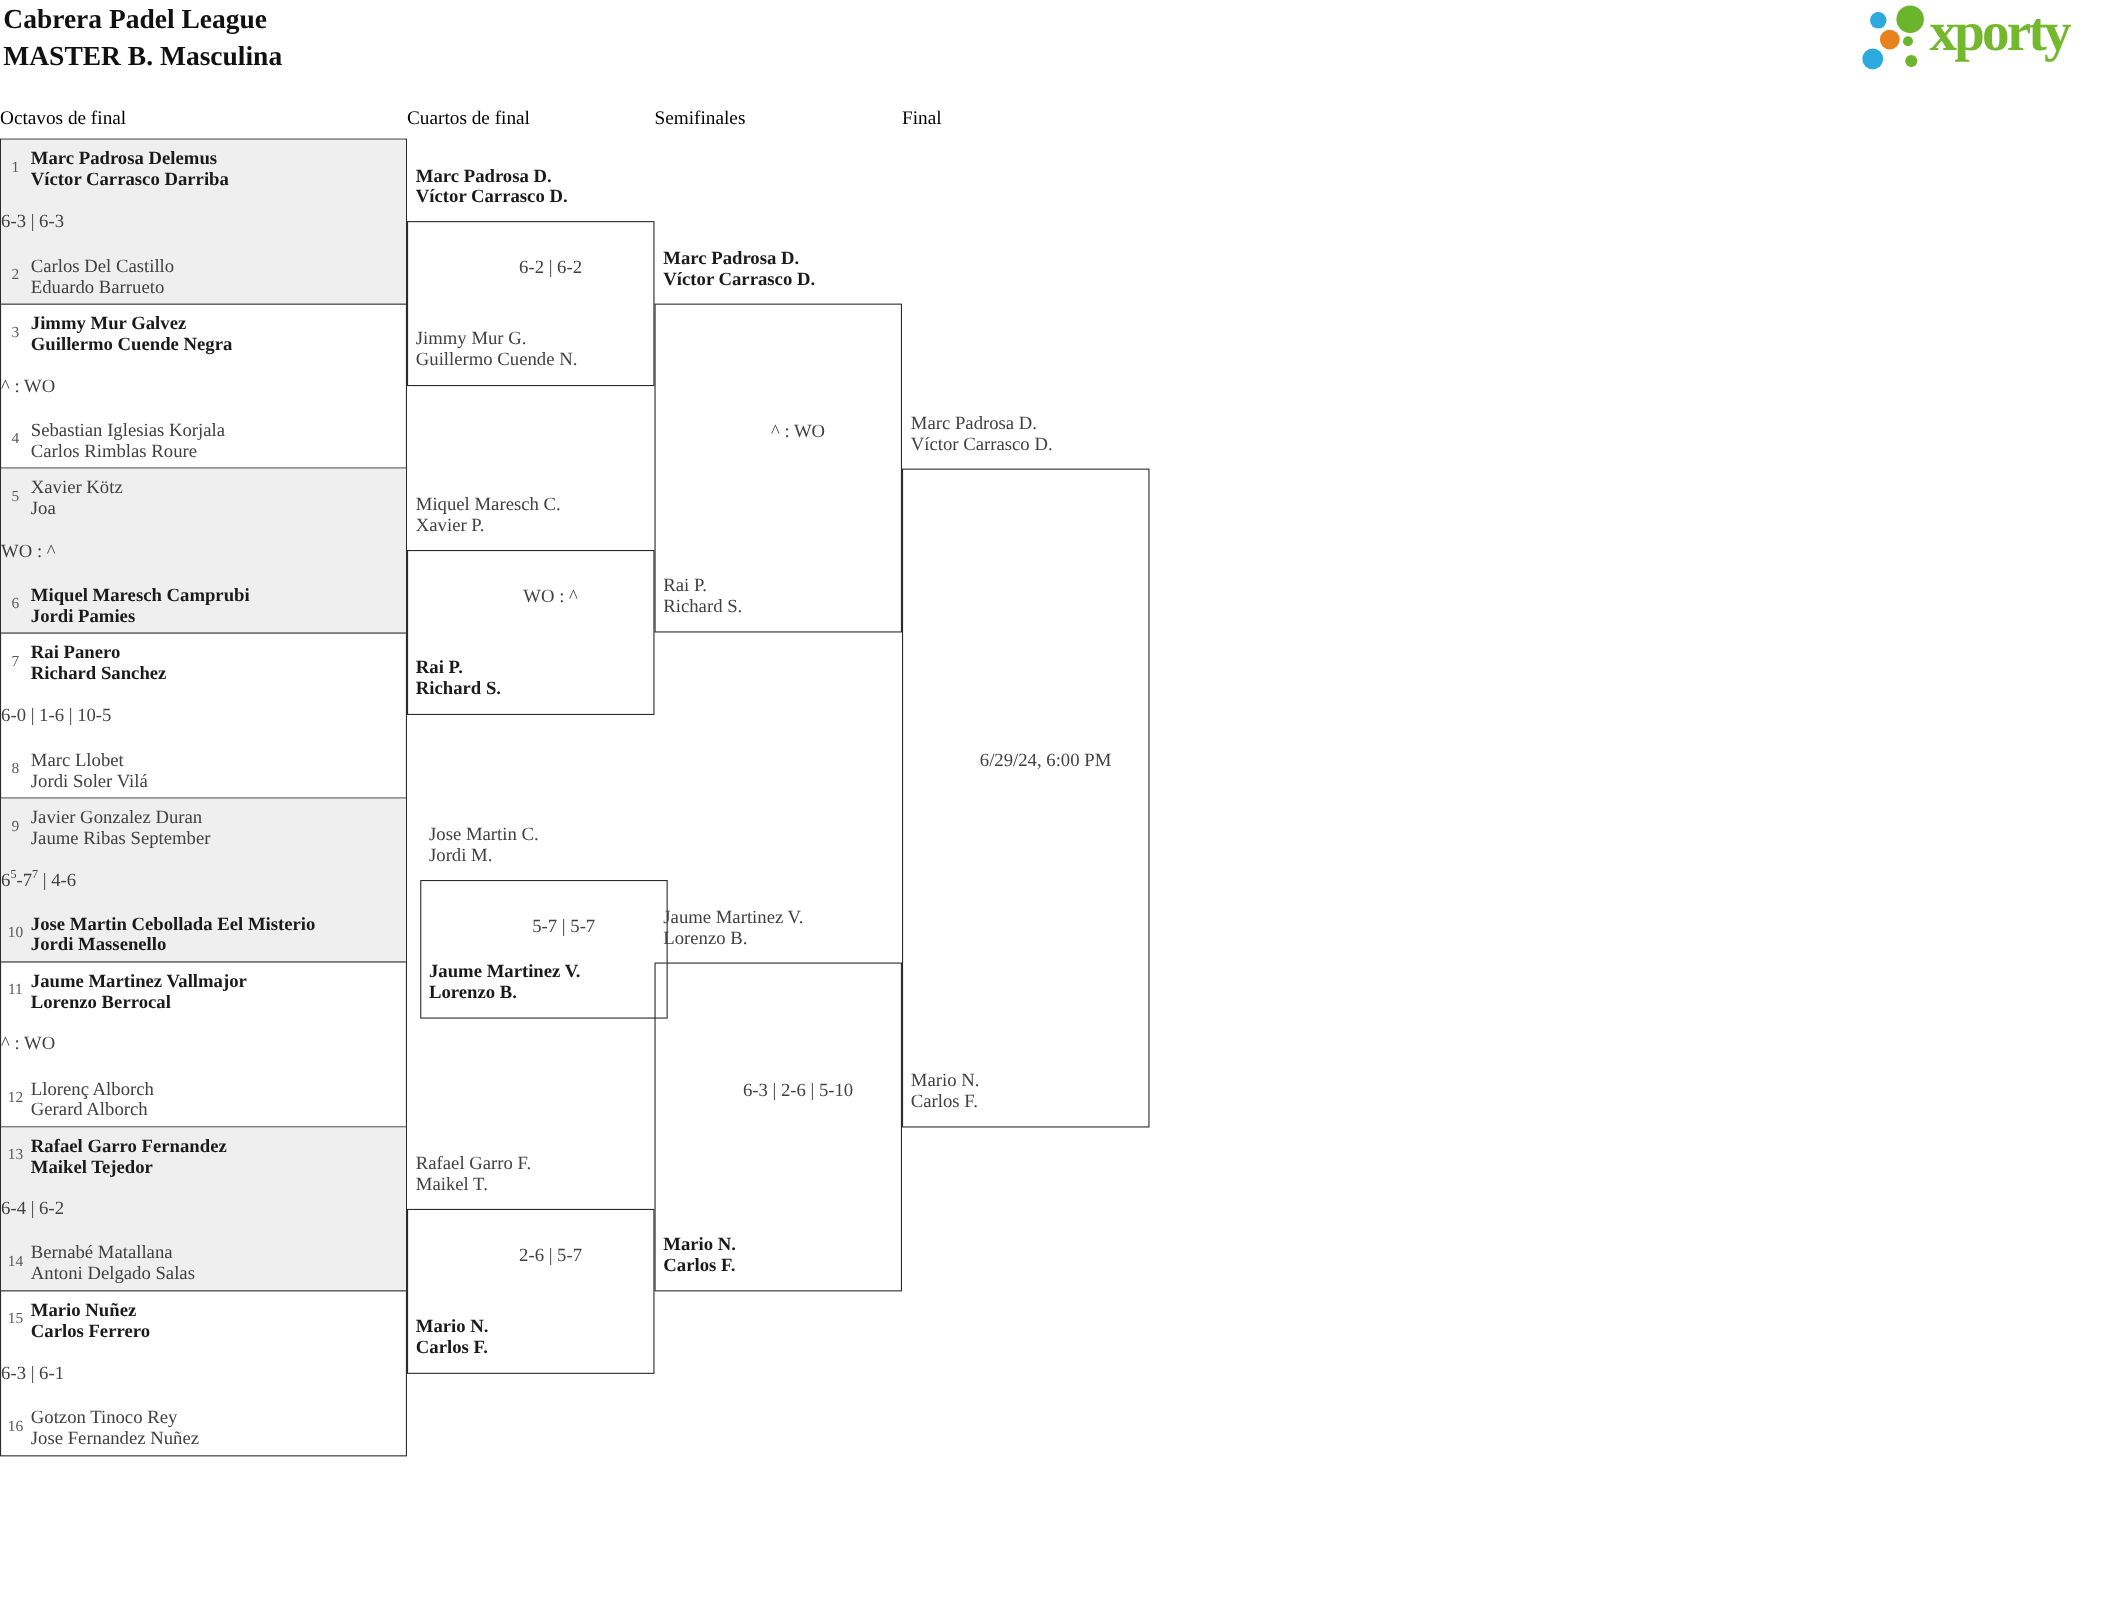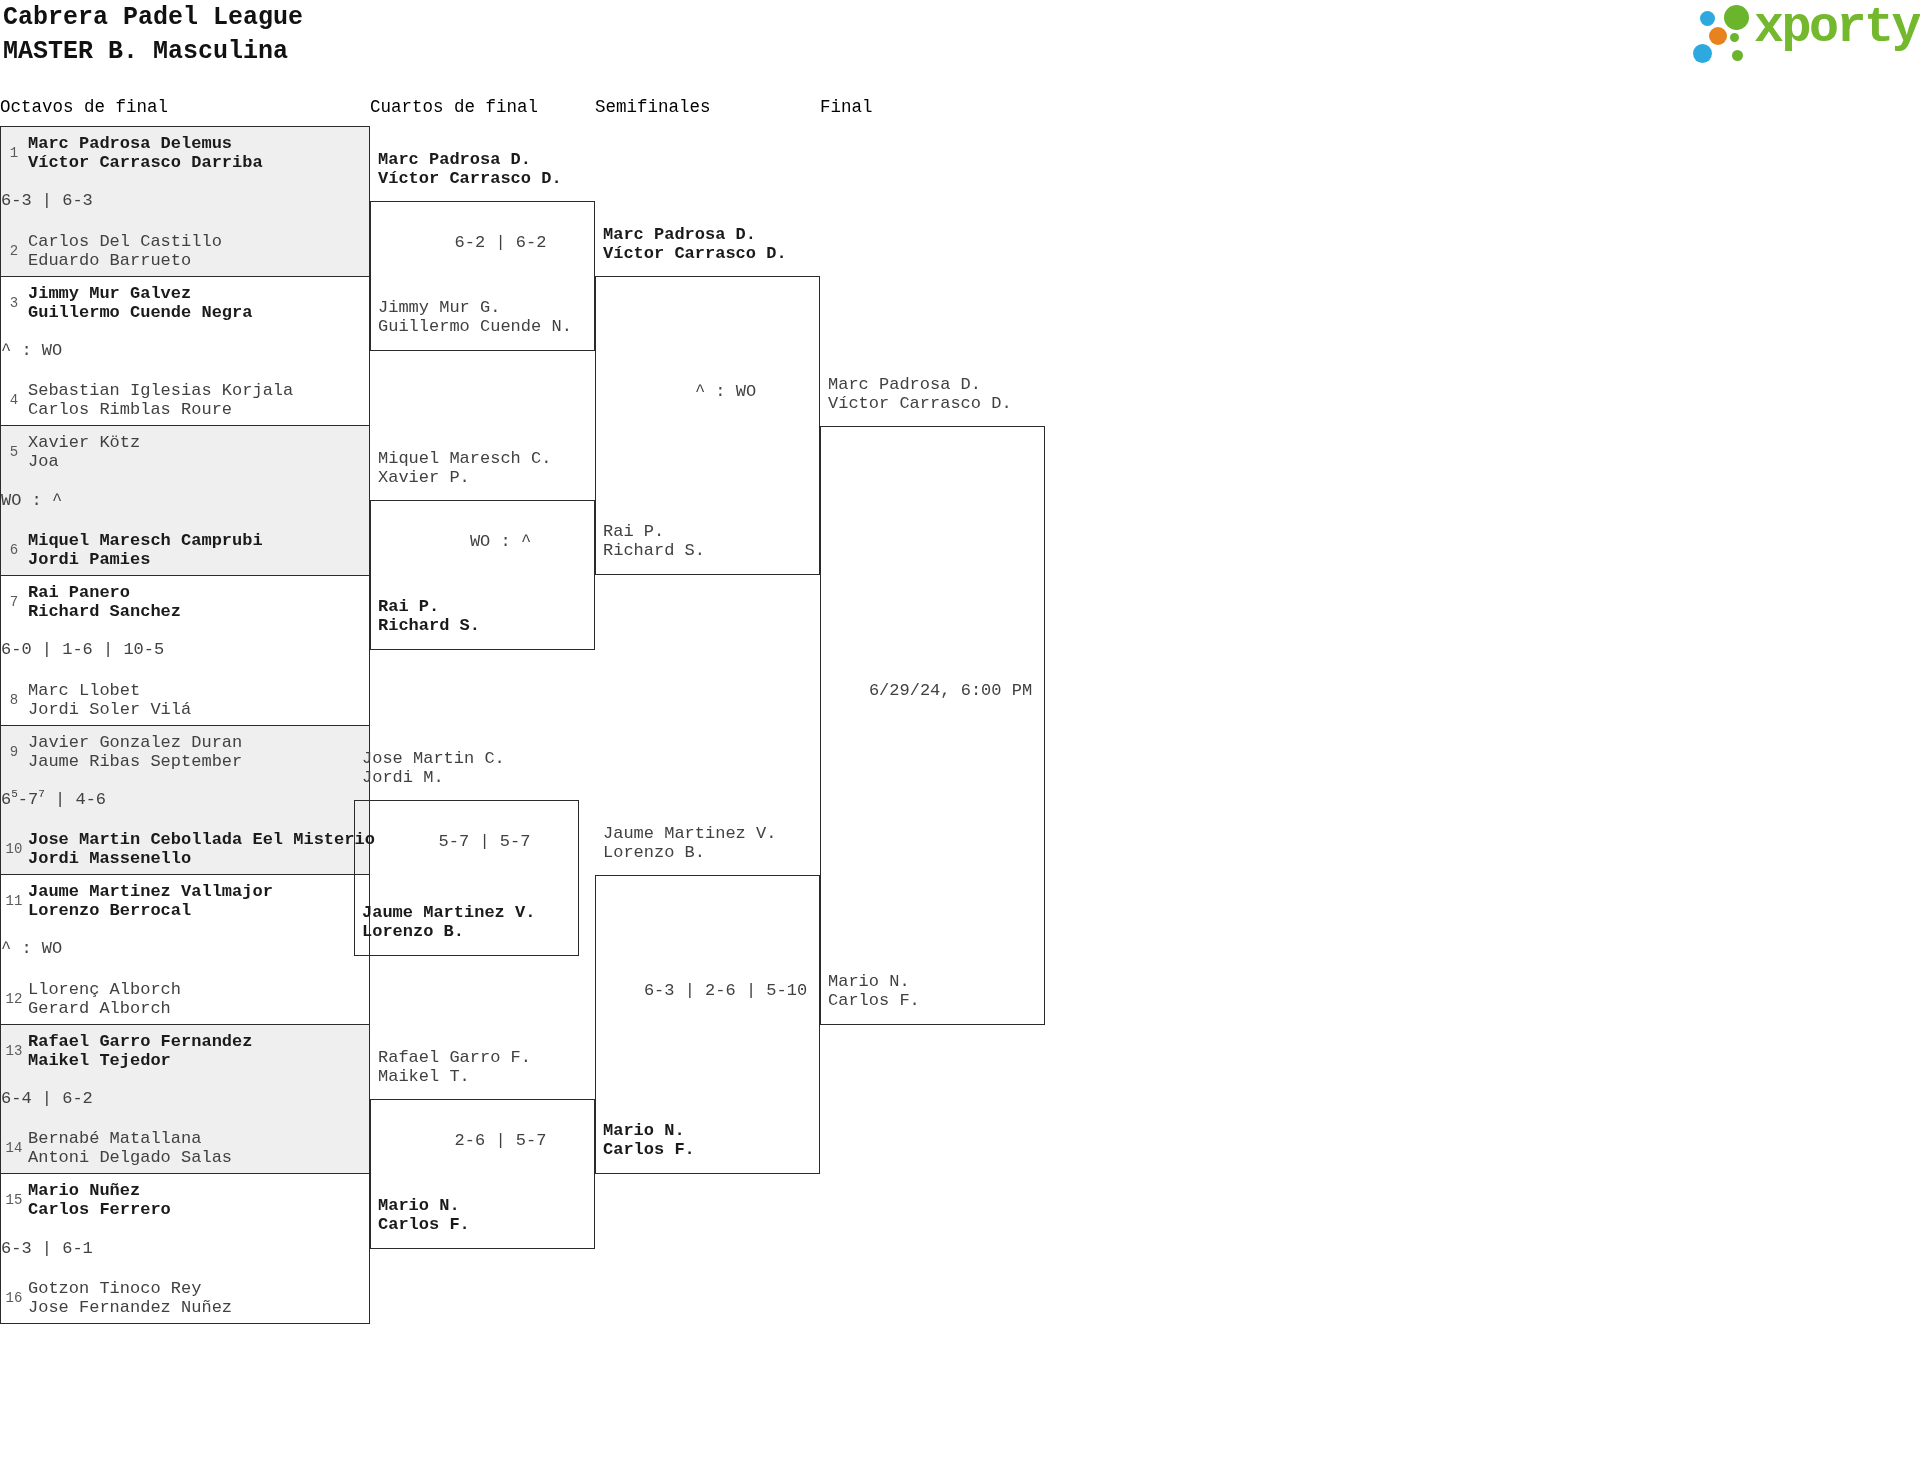--- a/index.html
+++ b/index.html
@@ -1,17 +1,17 @@
 <!DOCTYPE html>
 <html><head>
 <meta charset="utf-8">
 <style>
   html,body{margin:0;padding:0;background:#fff;}
   #canvas{position:relative;width:1920px;height:1459px;overflow:hidden;background:#fff;
-          font-family:Liberation Mono, monospace;color:#1b1b1b;}
+          font-family:Liberation Serif, serif;color:#1b1b1b;}
 
   
   .title{position:absolute;left:3px;top:1px;font-size:25px;line-height:34px;font-weight:700;color:#111;}
   .round-h{position:absolute;top:96px;height:22px;line-height:22px;
            font-size:17.5px;font-weight:500;color:#000;}
   #rh0{left:0;width:370px}#rh1{left:370px;width:225px}#rh2{left:595px;width:225px}#rh3{left:820px;width:225px}
 
   
   .r16{position:absolute;left:0;top:126px;width:370px;height:1198px;border:1.5px solid #2b2b2b;
        box-sizing:border-box;display:flex;flex-direction:column;}
@@ -31,21 +31,21 @@
          font-size:17px;line-height:20px;color:#414141;}
   sup.sp{font-size:11px;line-height:0;}
 
   
   .bx{position:absolute;width:225px;border:1.5px solid #2b2b2b;box-sizing:border-box;}
   .bx .tu{position:absolute;left:7px;bottom:calc(100% + 14px);}
   .bx .tb{position:absolute;left:7px;bottom:14px;}
   .uscore{position:absolute;left:0;right:0;text-align:center;font-size:17px;line-height:20px;color:#414141;margin-left:36px;}
   #qf1{left:370px;top:200.9px;height:149.7px}
   #qf2{left:370px;top:500.4px;height:149.7px}
-  #qf3{left:354px;top:799.9px;height:156px}
+  #qf3{left:382px;top:799.9px;height:126px}
   #qf4{left:370px;top:1099.4px;height:149.7px}
   .qf .uscore{top:31px}
   #sf1{left:595px;top:275.75px;height:299.5px}
   #sf2{left:595px;top:874.75px;height:299.5px}
   .sf .uscore{top:105px}
   #fin{left:820px;top:425.5px;height:599px}
   .fin .uscore{top:254px}
 
   
   .logo{position:absolute;left:1692px;top:4px;width:228px;height:62px;}

